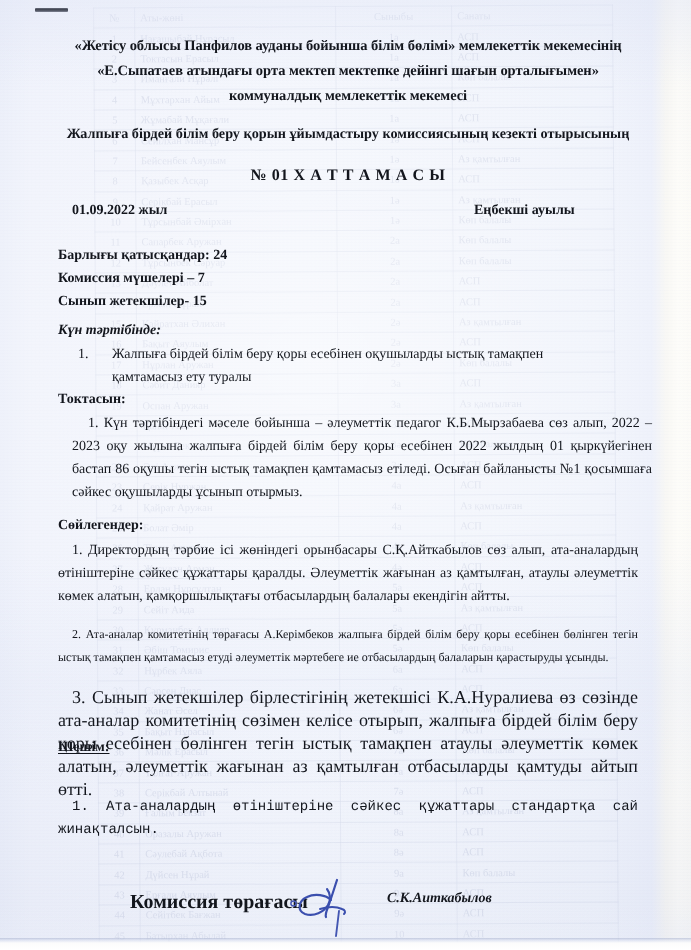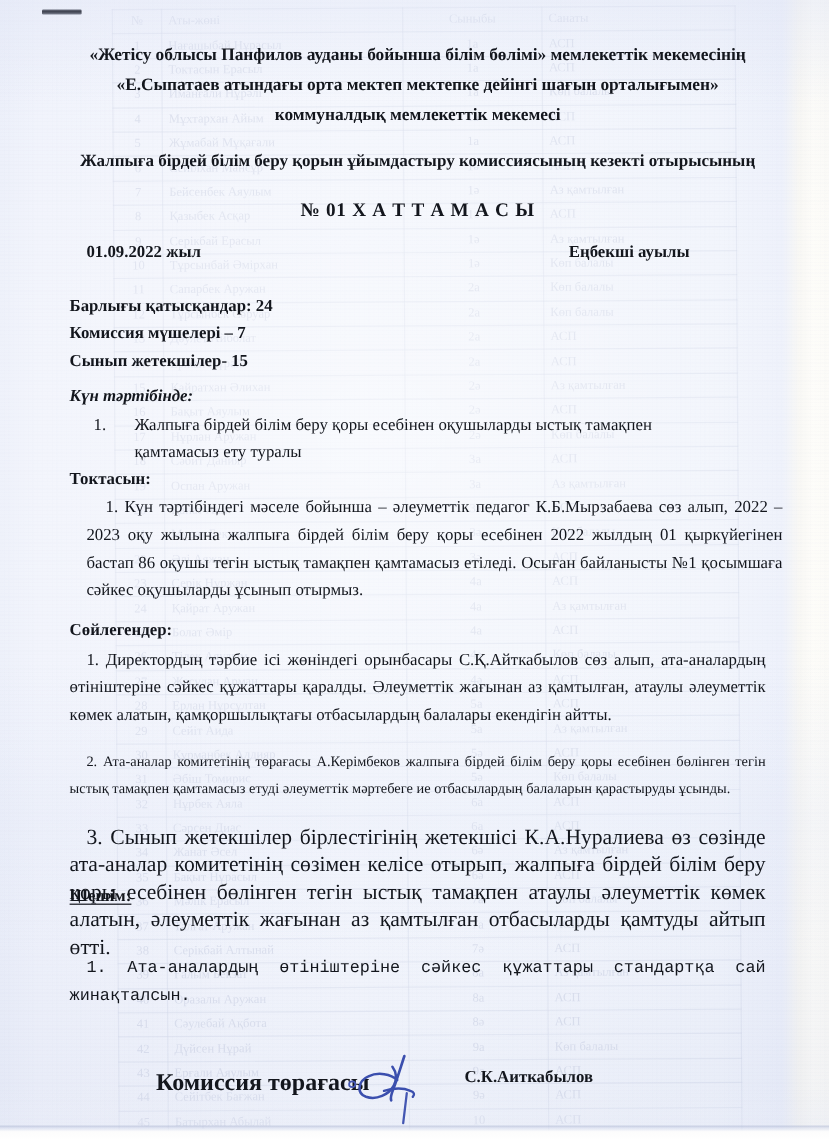--- a/index.html
+++ b/index.html
@@ -197,21 +197,21 @@
     left: 58px; top: 796px; width: 580px;
     font-size: 14px; line-height: 23px; font-family: Liberation Mono, monospace;
   }
   #decision-2 {
     left: 58px; top: 840px; width: 580px;
     font-size: 14px; line-height: 23px;
   }
 
   
   #sig-role { left: 130px; top: 891px; font-size: 20px; }
-  #sig-name { left: 387px; top: 891px; font-size: 14px; }
+  #sig-name { left: 387px; top: 891px; font-size: 14px; font-style: italic; }
   #signature-mark {
     position: absolute;
     left: 288px; top: 876px;
     width: 110px; height: 64px;
   }
 </style>
 </head>
 <body>
 
 <div id="page">

